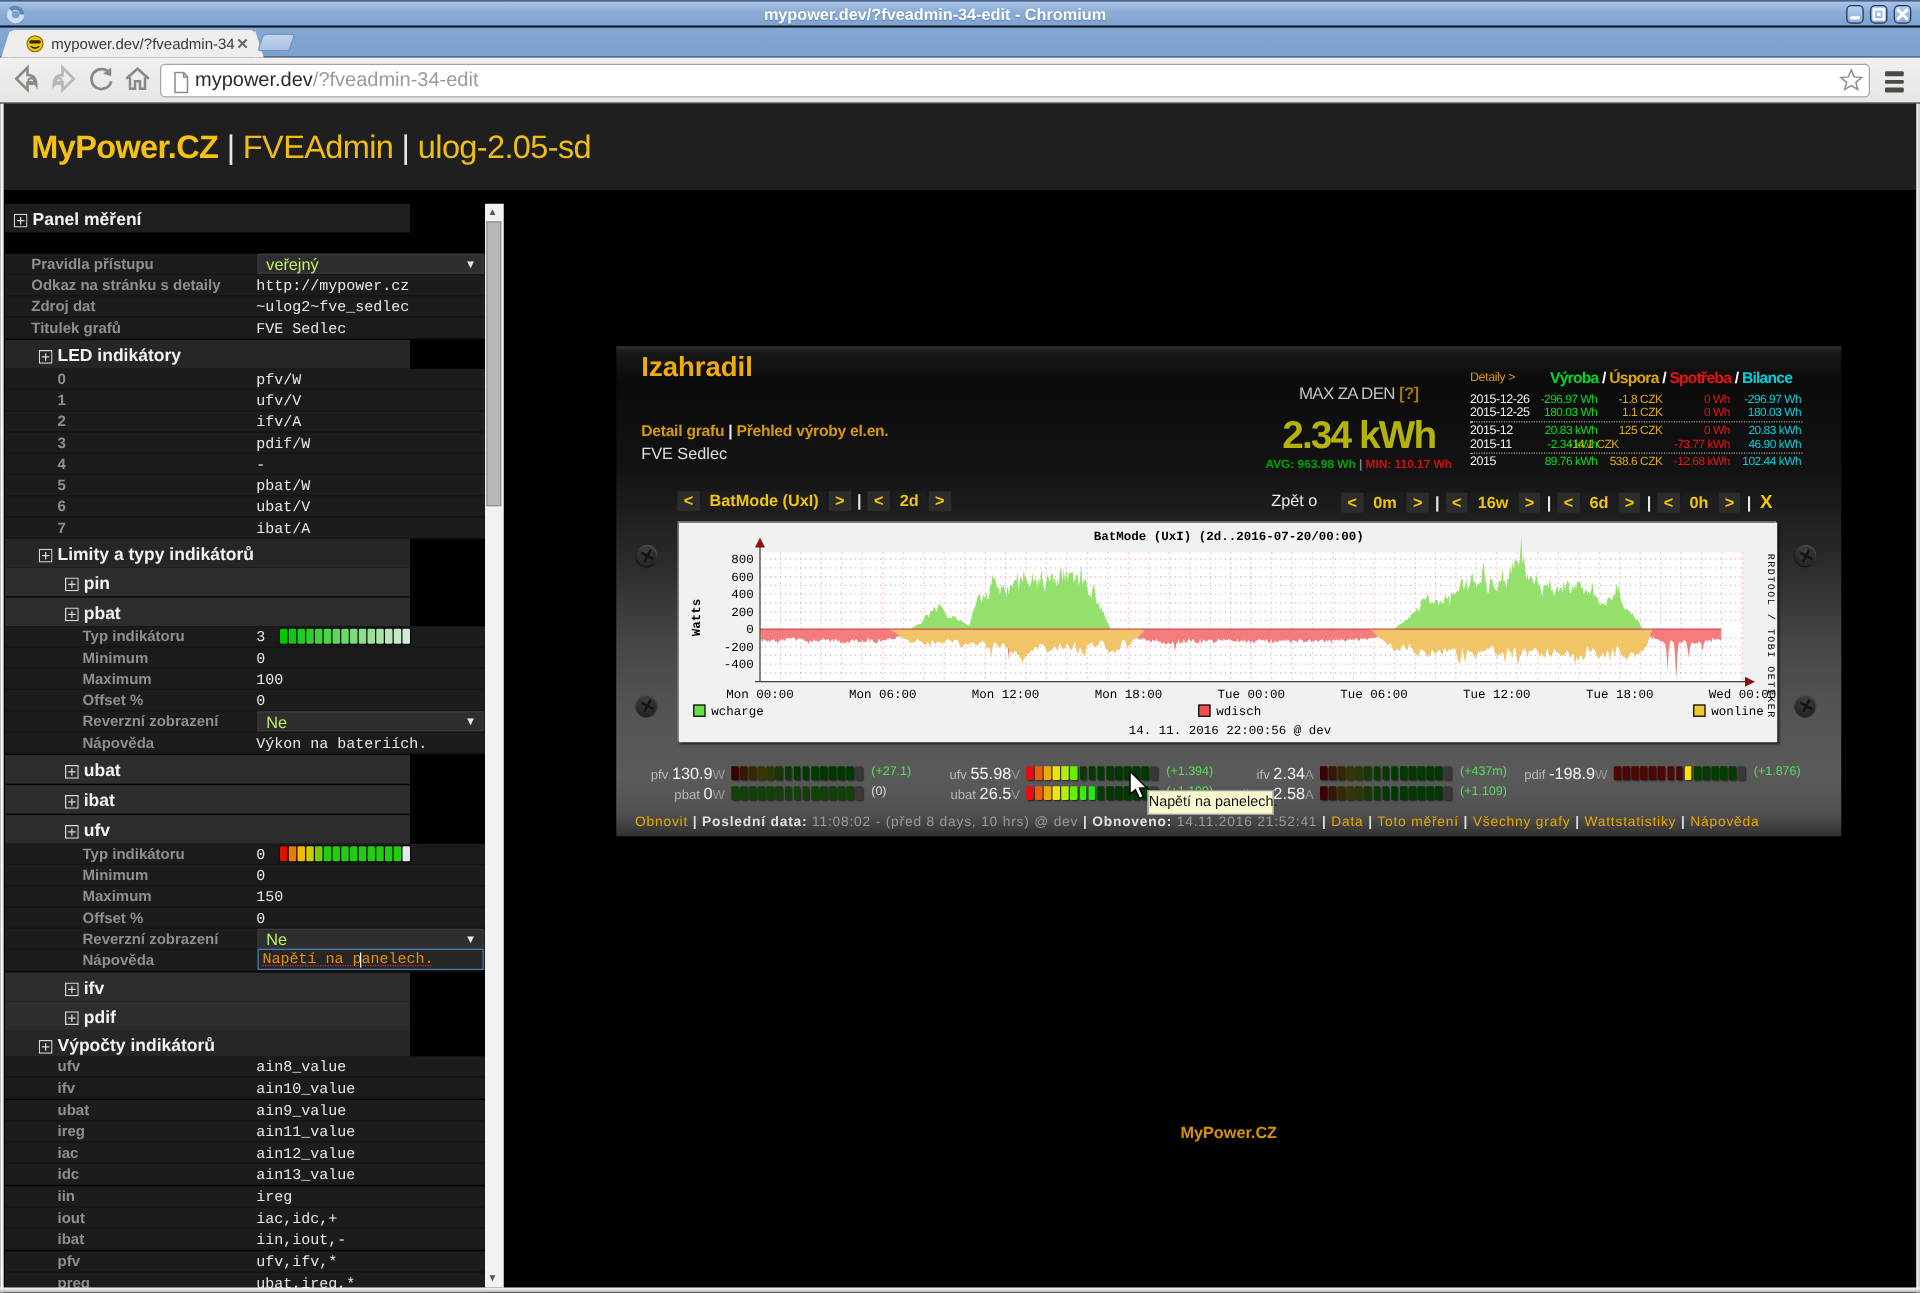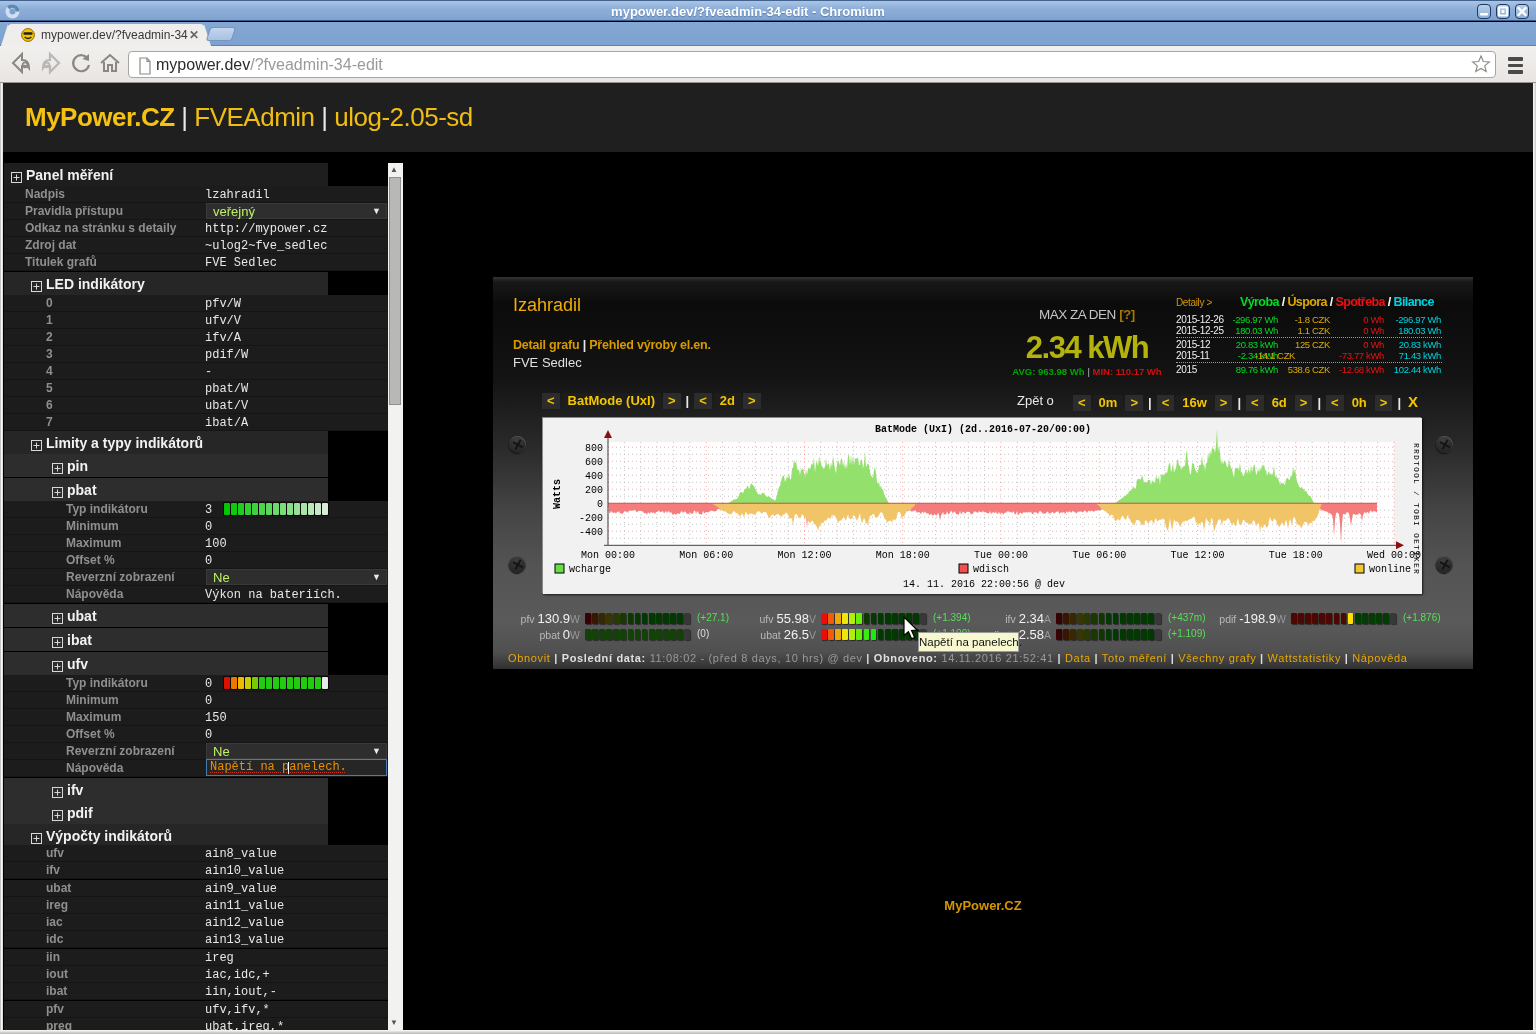--- a/index.html
+++ b/index.html
@@ -41,21 +41,21 @@
 .selt{position:absolute;left:6px;top:0px;font-size:13px;color:#bef264}
 .selarr{position:absolute;right:5px;top:2px;font-size:9px;color:#e8e8e8}
 .caret{position:absolute;left:81px;top:2px;width:1px;height:12px;background:#fff}
 .finput{position:absolute;left:1px;top:-1px;width:181px;height:17px;background:#262626;border:1px solid #4a7ab5;font-family:"Liberation Mono",monospace;font-size:12px;color:#e89000;padding-left:3px;text-decoration:underline dotted #d03020 1px;text-underline-offset:2px}
 .tbar{position:absolute;left:18px;top:1px;width:106px;height:14px;background:#0a0a0a;border-radius:2px;padding:1px;display:flex;gap:1px}
 .tbar i{flex:1;border-radius:1px;background-image:linear-gradient(rgba(255,255,255,.3),rgba(0,0,0,.12) 70%)}
 #sbar{position:absolute;left:388px;top:80px;width:15px;height:867px;background:#f2f2f0}
 #sbar .th{position:absolute;left:1px;top:14px;width:12px;height:228px;background:#b8b8b6;border:1px solid #909090}
 #sbar .ar{position:absolute;left:2px;font-size:8px;color:#555}
 #panel{position:absolute;left:493px;top:194px;width:980px;height:392px;background:linear-gradient(#323232 0,#181818 5px,#0b0b0b 28px,#131313 100px,#2a2a2a 170px,#454545 235px,#545454 290px,#5a5a5a 345px,#505050 375px,#303030 392px)}
-#panel .title{position:absolute;left:20px;top:18px;font-size:18px;font-weight:normal;color:#f0ad08}
+#panel .title{position:absolute;left:20px;top:4px;font-size:22px;font-weight:bold;color:#f0ad08}
 #panel .sub{position:absolute;left:20px;top:61px;font-size:12.5px;letter-spacing:-0.2px;font-weight:bold;color:#d79b00}
 #panel .sub .w{color:#e8e8e8}
 #panel .fve{position:absolute;left:20px;top:78px;font-size:13px;color:#e0e0e0}
 #panel .maxl{position:absolute;left:434px;top:30px;width:320px;text-align:center;font-size:13.5px;letter-spacing:-0.5px;color:#c4c4c4;white-space:nowrap}
 #panel .maxl b{color:#a07800}
 #panel .kwh{position:absolute;left:434px;top:53px;width:320px;text-align:center;font-size:31px;letter-spacing:-1.5px;font-weight:bold;color:#b3b30c}
 #panel .avg{position:absolute;left:434px;top:89px;width:320px;text-align:center;font-size:9.5px;font-weight:bold;white-space:nowrap}
 #panel .avg .a{color:#00a400}.avg .m{color:#cc1010}.avg .s{color:#888}
 .dett{position:absolute;font-size:9.5px;letter-spacing:-0.35px;white-space:nowrap}
 .dgreen{color:#00dd22}.dgold{color:#ddaa00}.dred{color:#ee1111}.dcyan{color:#00d2dd}.dwhite{color:#f0f0f0}
@@ -162,26 +162,20 @@
     </div>
 <div id="ltable">
       <div class="hrow" style="top:163px;height:23px;background:#1e1e1e">
         <span class="plus" style="left:7px"><svg width="11" height="11">
             <rect x="0.5" y="0.5" width="10" height="10" fill="none" stroke="#d8d8d8"></rect>
             <line x1="5.5" y1="2.5" x2="5.5" y2="8.5" stroke="#d8d8d8"></line>
             <line x1="2.5" y1="5.5" x2="8.5" y2="5.5" stroke="#d8d8d8"></line>
           </svg></span>
         <span class="htxt" style="left:22px">Panel měření</span>
       </div>
-      <div class="vrow" style="top:186px;height:17px">
-        <span class="lab" style="left:21px">Nadpis</span>
-        <span class="vcell">
-          <span class="val">lzahradil</span>
-        </span>
-      </div>
       <div class="vrow" style="top:203px;height:17px">
         <span class="lab" style="left:21px">Pravidla přístupu</span>
         <span class="vcell">
           <span class="sel">
             <span class="selt">veřejný</span>
             <span class="selarr">▼</span>
           </span>
         </span>
       </div>
       <div class="vrow" style="top:220px;height:17px">
@@ -535,21 +529,21 @@
       <div class="dett dcyan" style="left:838px;top:48px;width:110px;text-align:right">180.03 Wh</div>
       <div class="dett dwhite" style="left:683px;top:62px;font-size:10px">2015-12</div>
       <div class="dett dgreen" style="left:675px;top:62px;width:110px;text-align:right">20.83 kWh</div>
       <div class="dett dgold" style="left:727px;top:62px;width:110px;text-align:right">125 CZK</div>
       <div class="dett dred" style="left:781px;top:62px;width:110px;text-align:right">0 Wh</div>
       <div class="dett dcyan" style="left:838px;top:62px;width:110px;text-align:right">20.83 kWh</div>
       <div class="dett dwhite" style="left:683px;top:73px;font-size:10px">2015-11</div>
       <div class="dett dgreen" style="left:675px;top:73px;width:110px;text-align:right">-2.34 kWh</div>
       <div class="dett dgold" style="left:727px;top:73px;width:110px;text-align:center">-14.1 CZK</div>
       <div class="dett dred" style="left:781px;top:73px;width:110px;text-align:right">-73.77 kWh</div>
-      <div class="dett dcyan" style="left:838px;top:73px;width:110px;text-align:right">71.43 kWh</div>
+      <div class="dett dcyan" style="left:838px;top:73px;width:110px;text-align:right">46.90 kWh</div>
       <div class="dett dwhite" style="left:683px;top:87px;font-size:10px">2015</div>
       <div class="dett dgreen" style="left:675px;top:87px;width:110px;text-align:right">89.76 kWh</div>
       <div class="dett dgold" style="left:727px;top:87px;width:110px;text-align:right">538.6 CZK</div>
       <div class="dett dred" style="left:781px;top:87px;width:110px;text-align:right">-12.68 kWh</div>
       <div class="dett dcyan" style="left:838px;top:87px;width:110px;text-align:right">102.44 kWh</div>
       <div class="dotline" style="top:60px"></div>
       <div class="dotline" style="top:85px"></div>
 <div id="navrow">
         <span style="position:absolute;left:48px"><span class="nbtn">&lt;</span><span class="nlbl">BatMode (UxI)</span><span class="nbtn">&gt;</span><span class="nsep">|</span><span class="nbtn">&lt;</span><span class="nlbl">2d</span><span class="nbtn">&gt;</span></span>
 <span style="position:absolute;left:524px;color:#e8e8e8;font-weight:normal">Zpět o</span>

